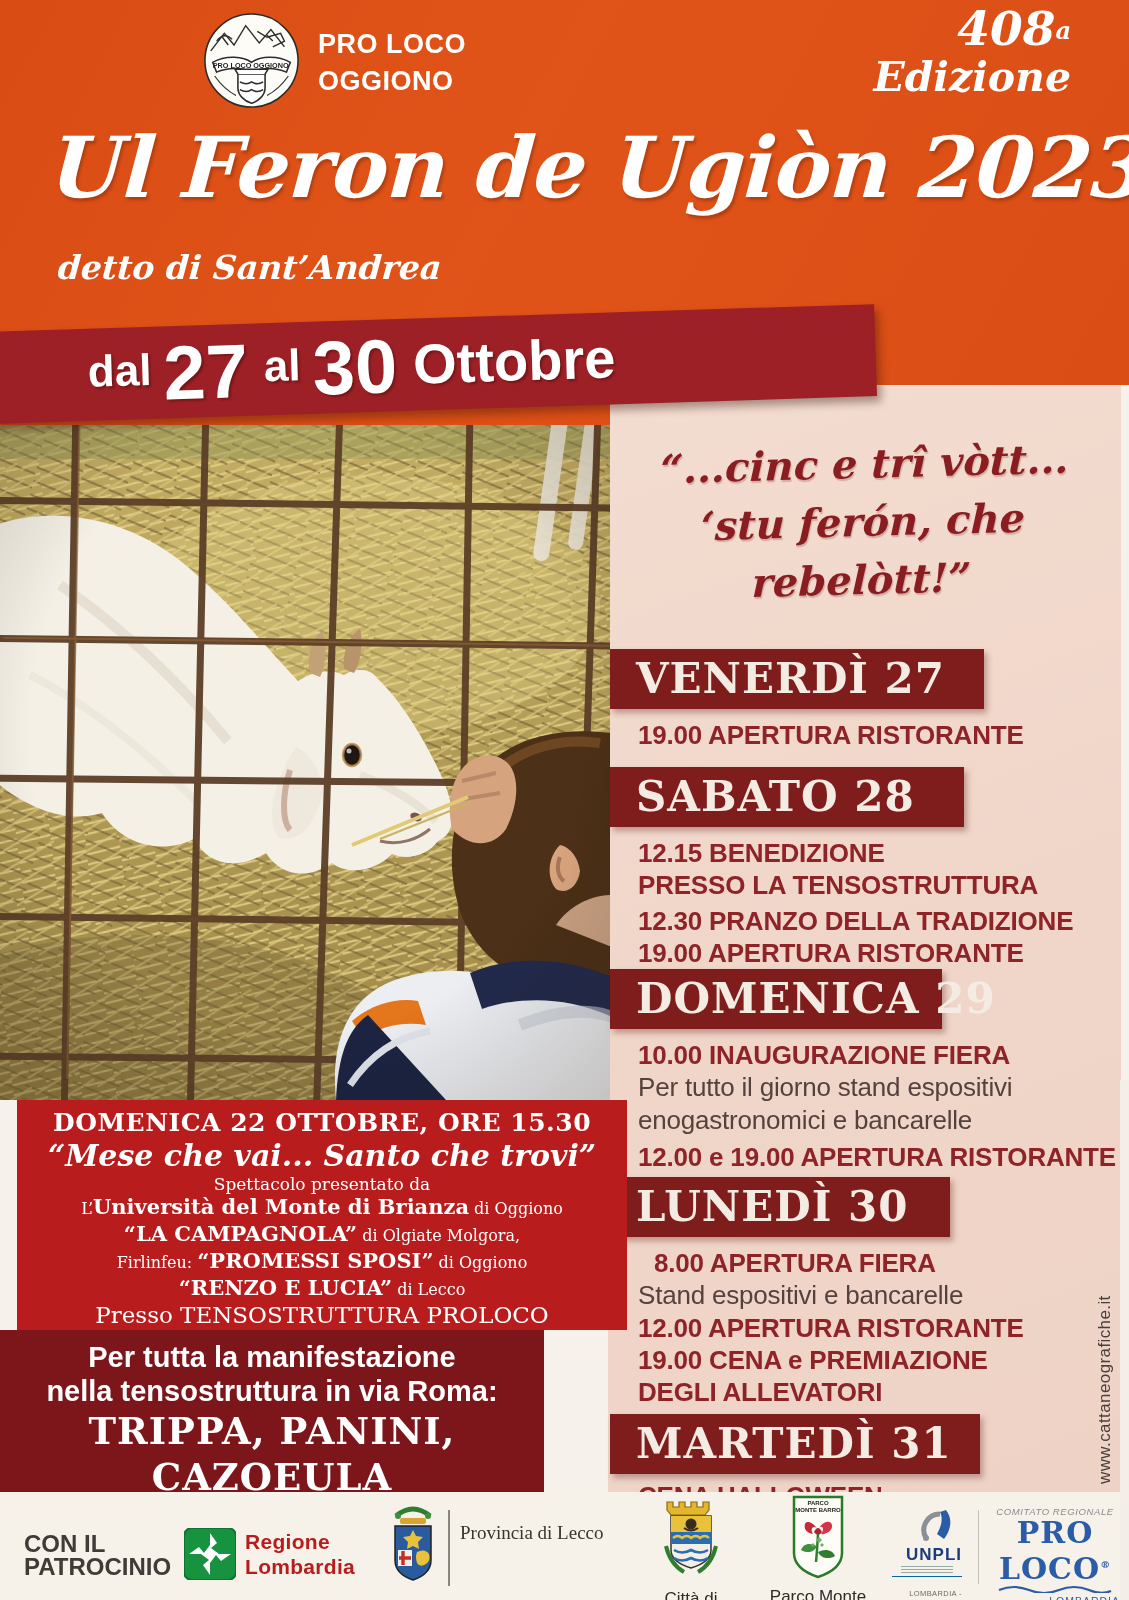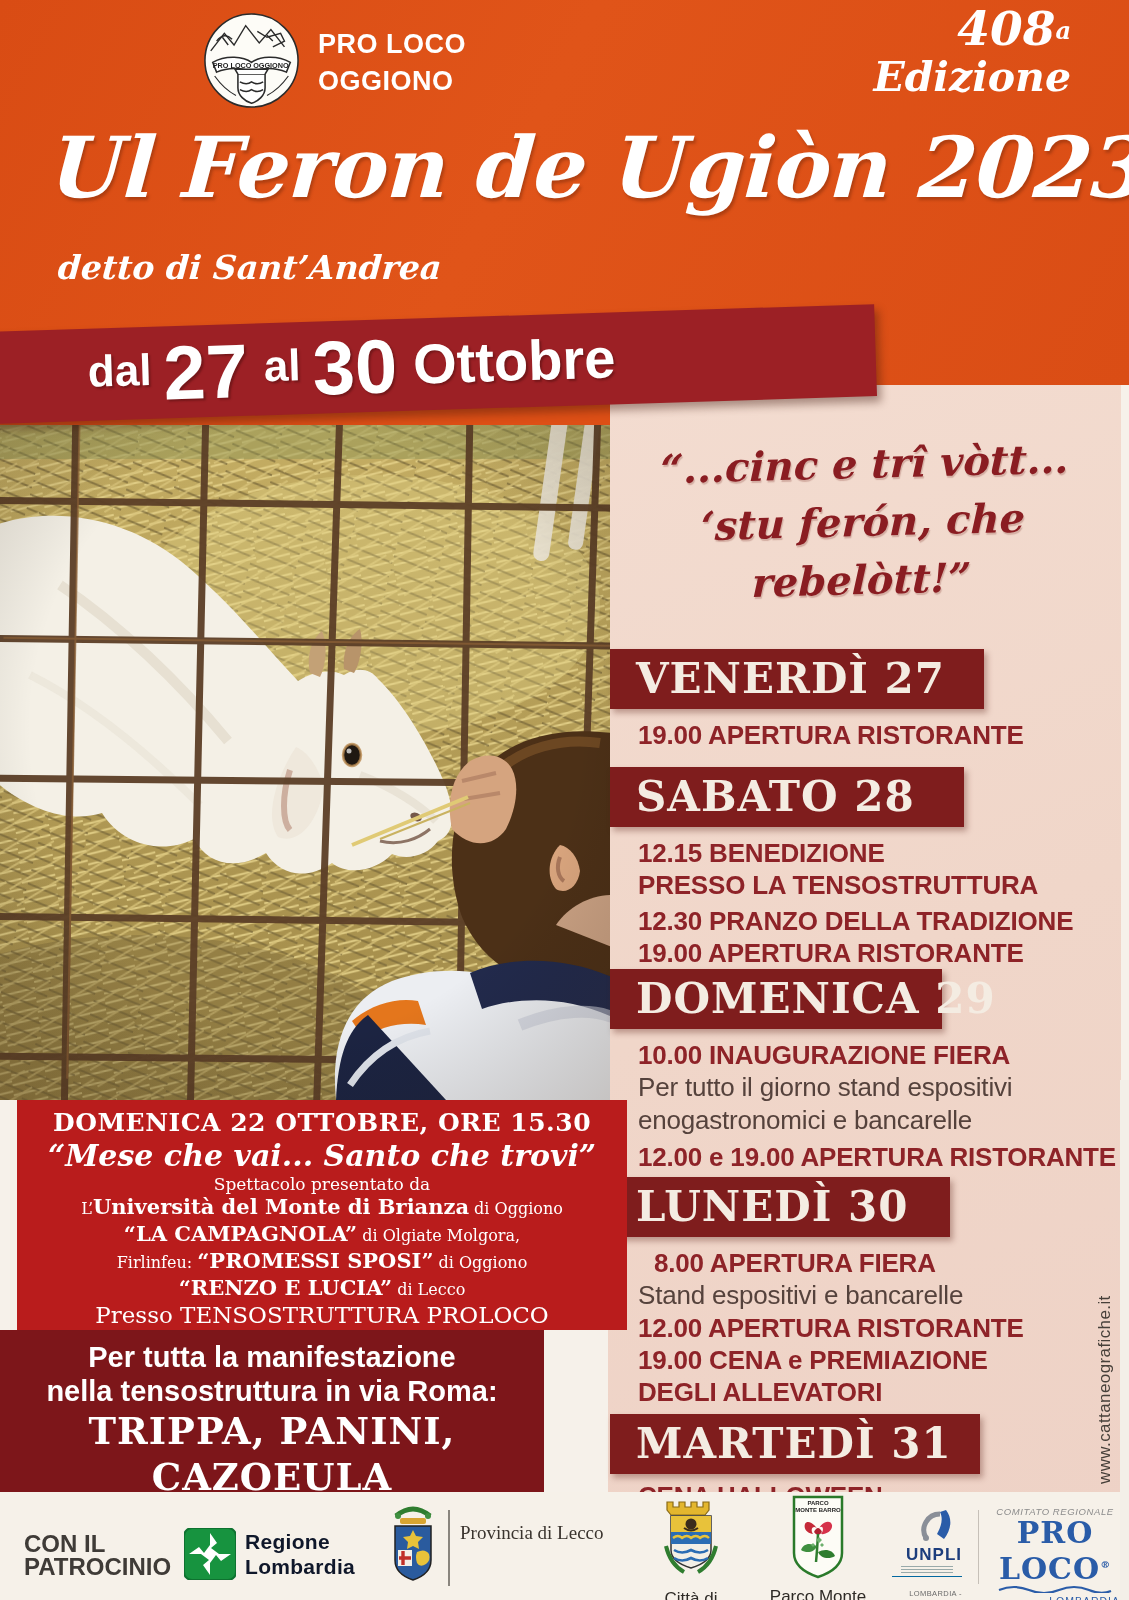--- a/index.html
+++ b/index.html
@@ -82,21 +82,21 @@
   .f-l{font-weight:bold;font-size:29px;line-height:34px;}
   .f-big{font-family:"DejaVu Serif","Liberation Serif",serif;font-weight:bold;
     font-size:37px;line-height:46px;letter-spacing:1px;}
   .f-last{font-weight:bold;font-size:28px;line-height:32px;}
 
   
   .footer{position:absolute;left:0;top:1492px;width:1129px;height:108px;background:#f6f1e9;}
   .patro{position:absolute;left:24px;top:40px;color:#3f3b37;font-weight:bold;
     font-size:24px;line-height:23px;}
   .lg-reg{position:absolute;left:184px;top:36px;display:flex;align-items:center;gap:9px;}
-  .reg-txt{color:#0f172a;font-weight:bold;font-size:21px;line-height:25px;letter-spacing:.3px;}
+  .reg-txt{color:#b91c1c;font-weight:bold;font-size:21px;line-height:25px;letter-spacing:.3px;}
   .lg-lecco{position:absolute;left:388px;top:14px;display:flex;align-items:flex-start;gap:10px;}
   .lecco-bar{width:2px;height:76px;background:#8a857e;margin-top:4px;}
   .lecco-txt{font-family:"Liberation Serif","DejaVu Serif",serif;font-size:19px;color:#3a342e;margin-top:16px;}
   .lg-ogg{position:absolute;left:636px;top:6px;width:110px;text-align:center;}
   .lg-parco{position:absolute;left:758px;top:2px;width:120px;text-align:center;}
   .caption{font-size:17px;color:#2e2a26;margin-top:3px;}
   .lg-unpli{position:absolute;left:892px;top:16px;width:70px;text-align:right;}
   .unpli-word{color:#1c3d7c;font-weight:bold;font-size:17px;letter-spacing:1px;line-height:18px;}
   .unpli-sub{font-size:7.5px;color:#6a6a6a;letter-spacing:.4px;margin-top:3px;
     border-top:1px solid #0369a1;padding-top:12px;}

